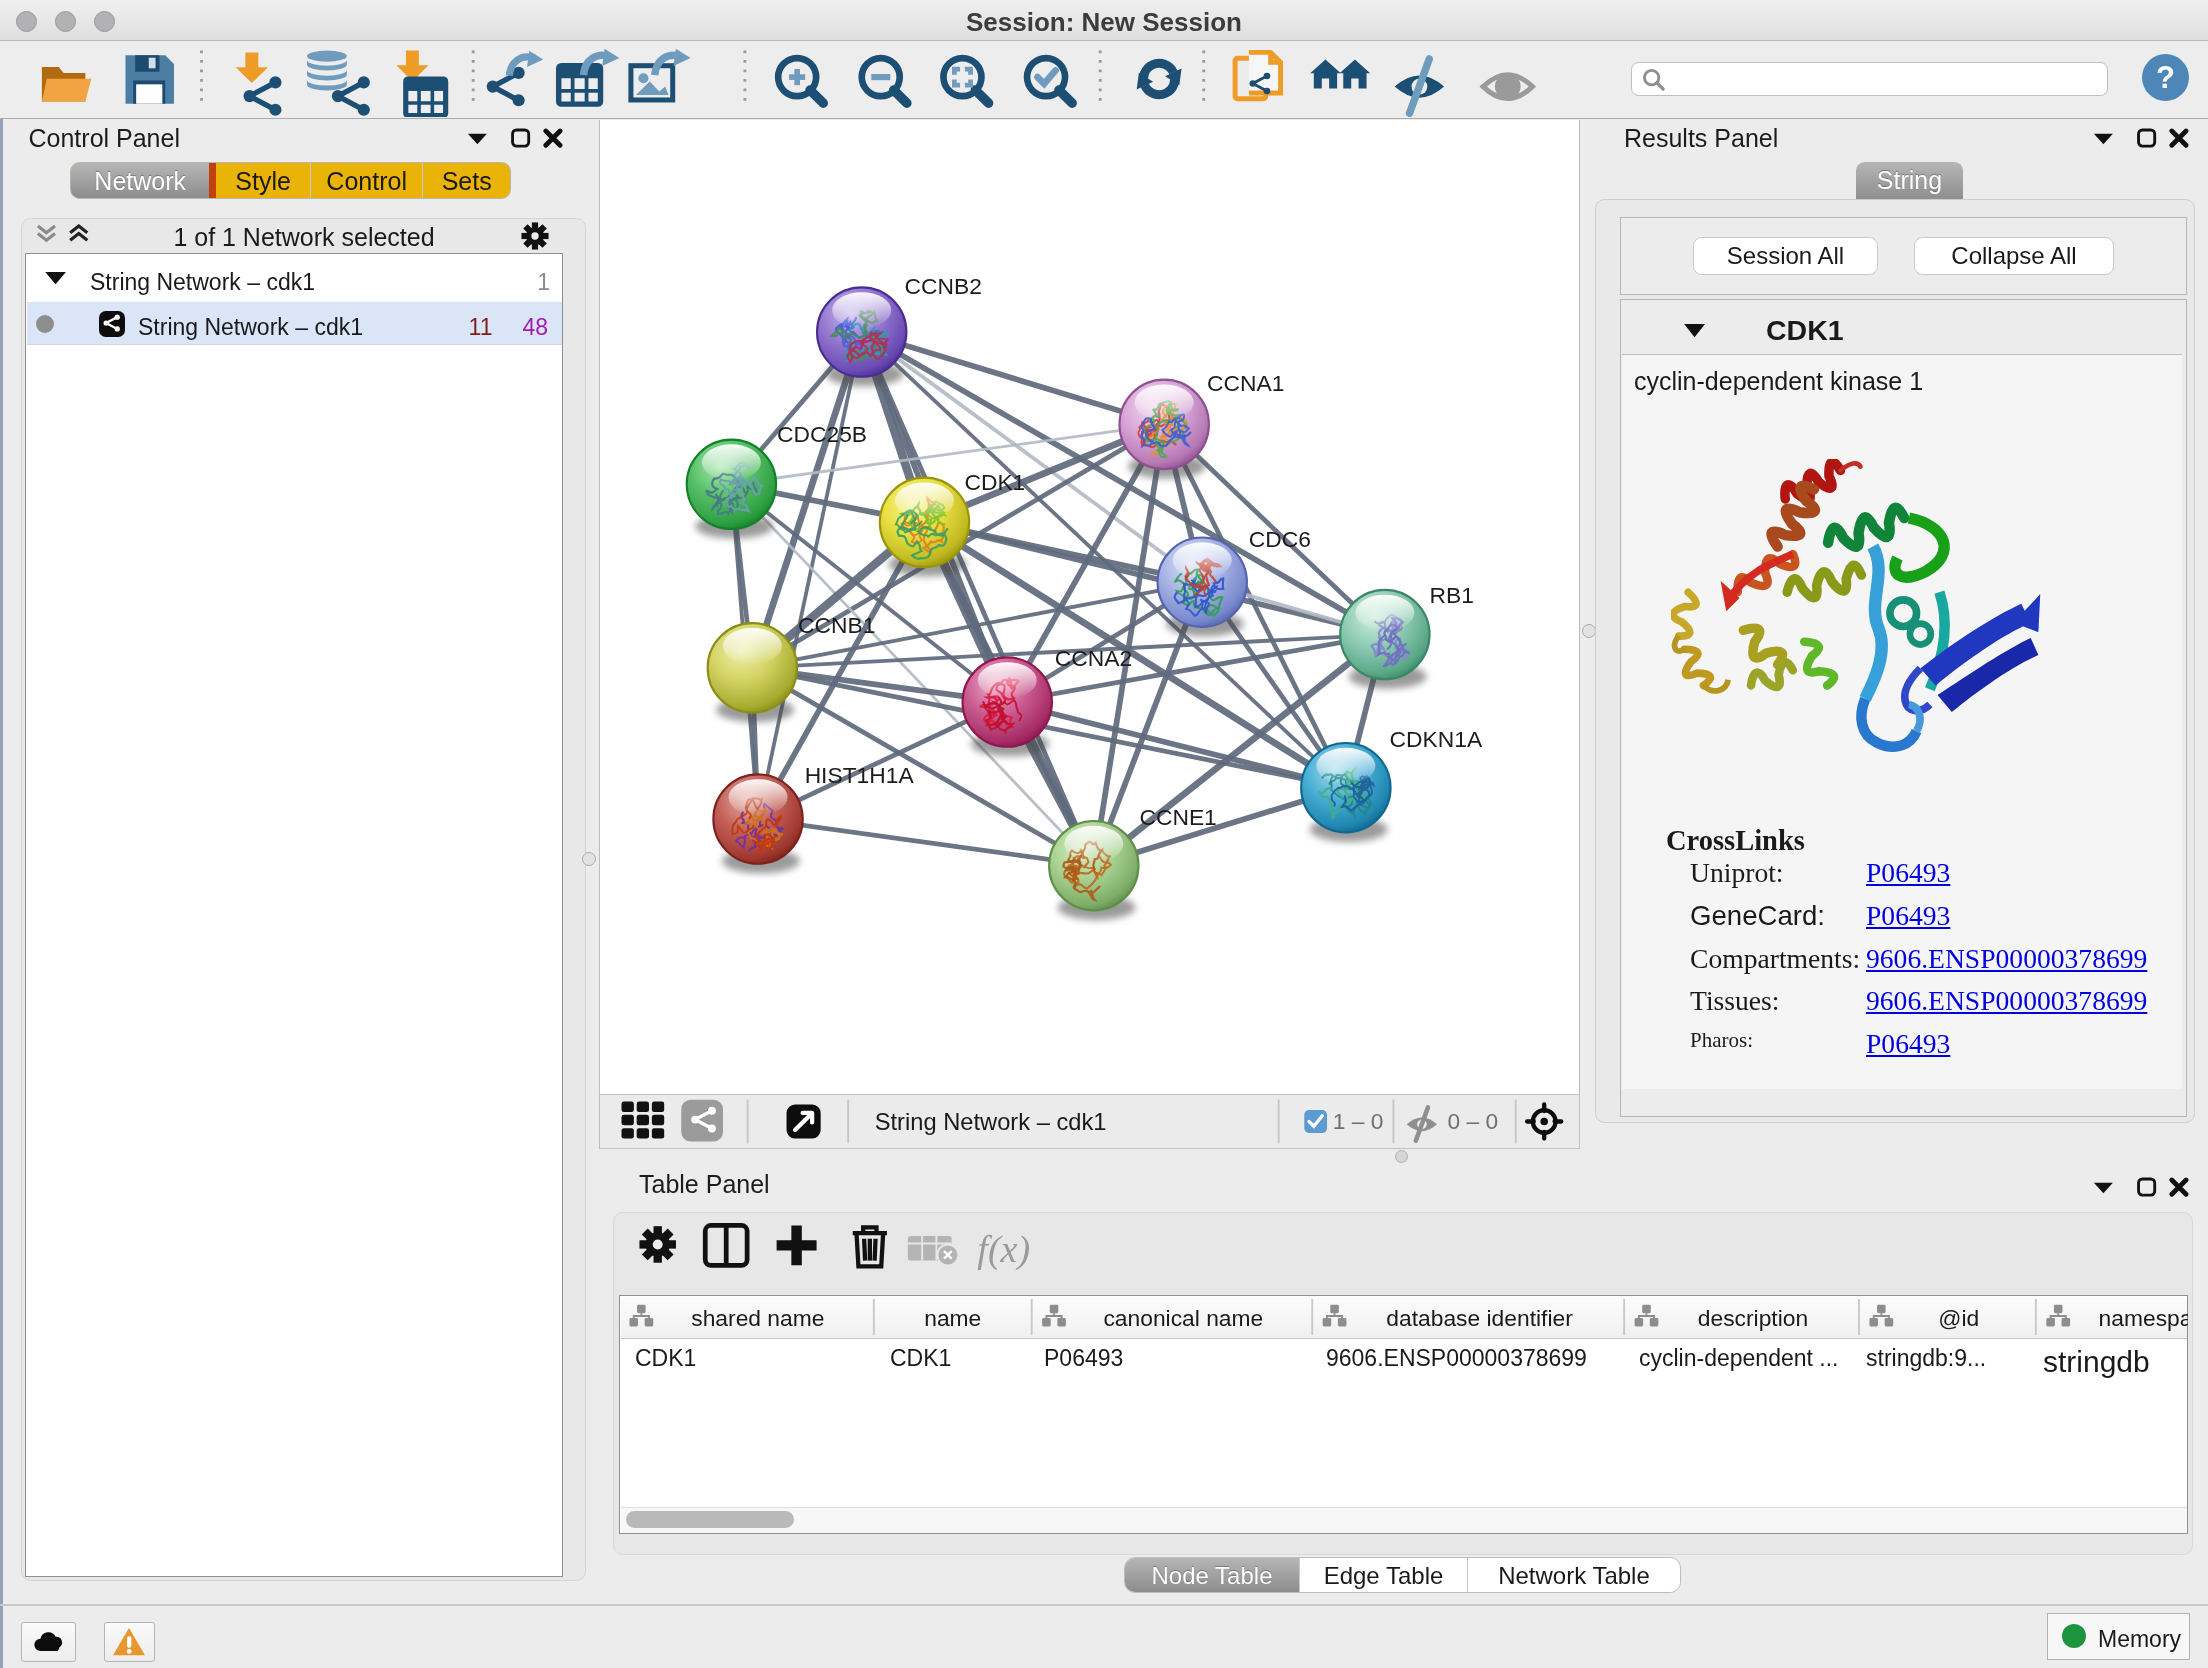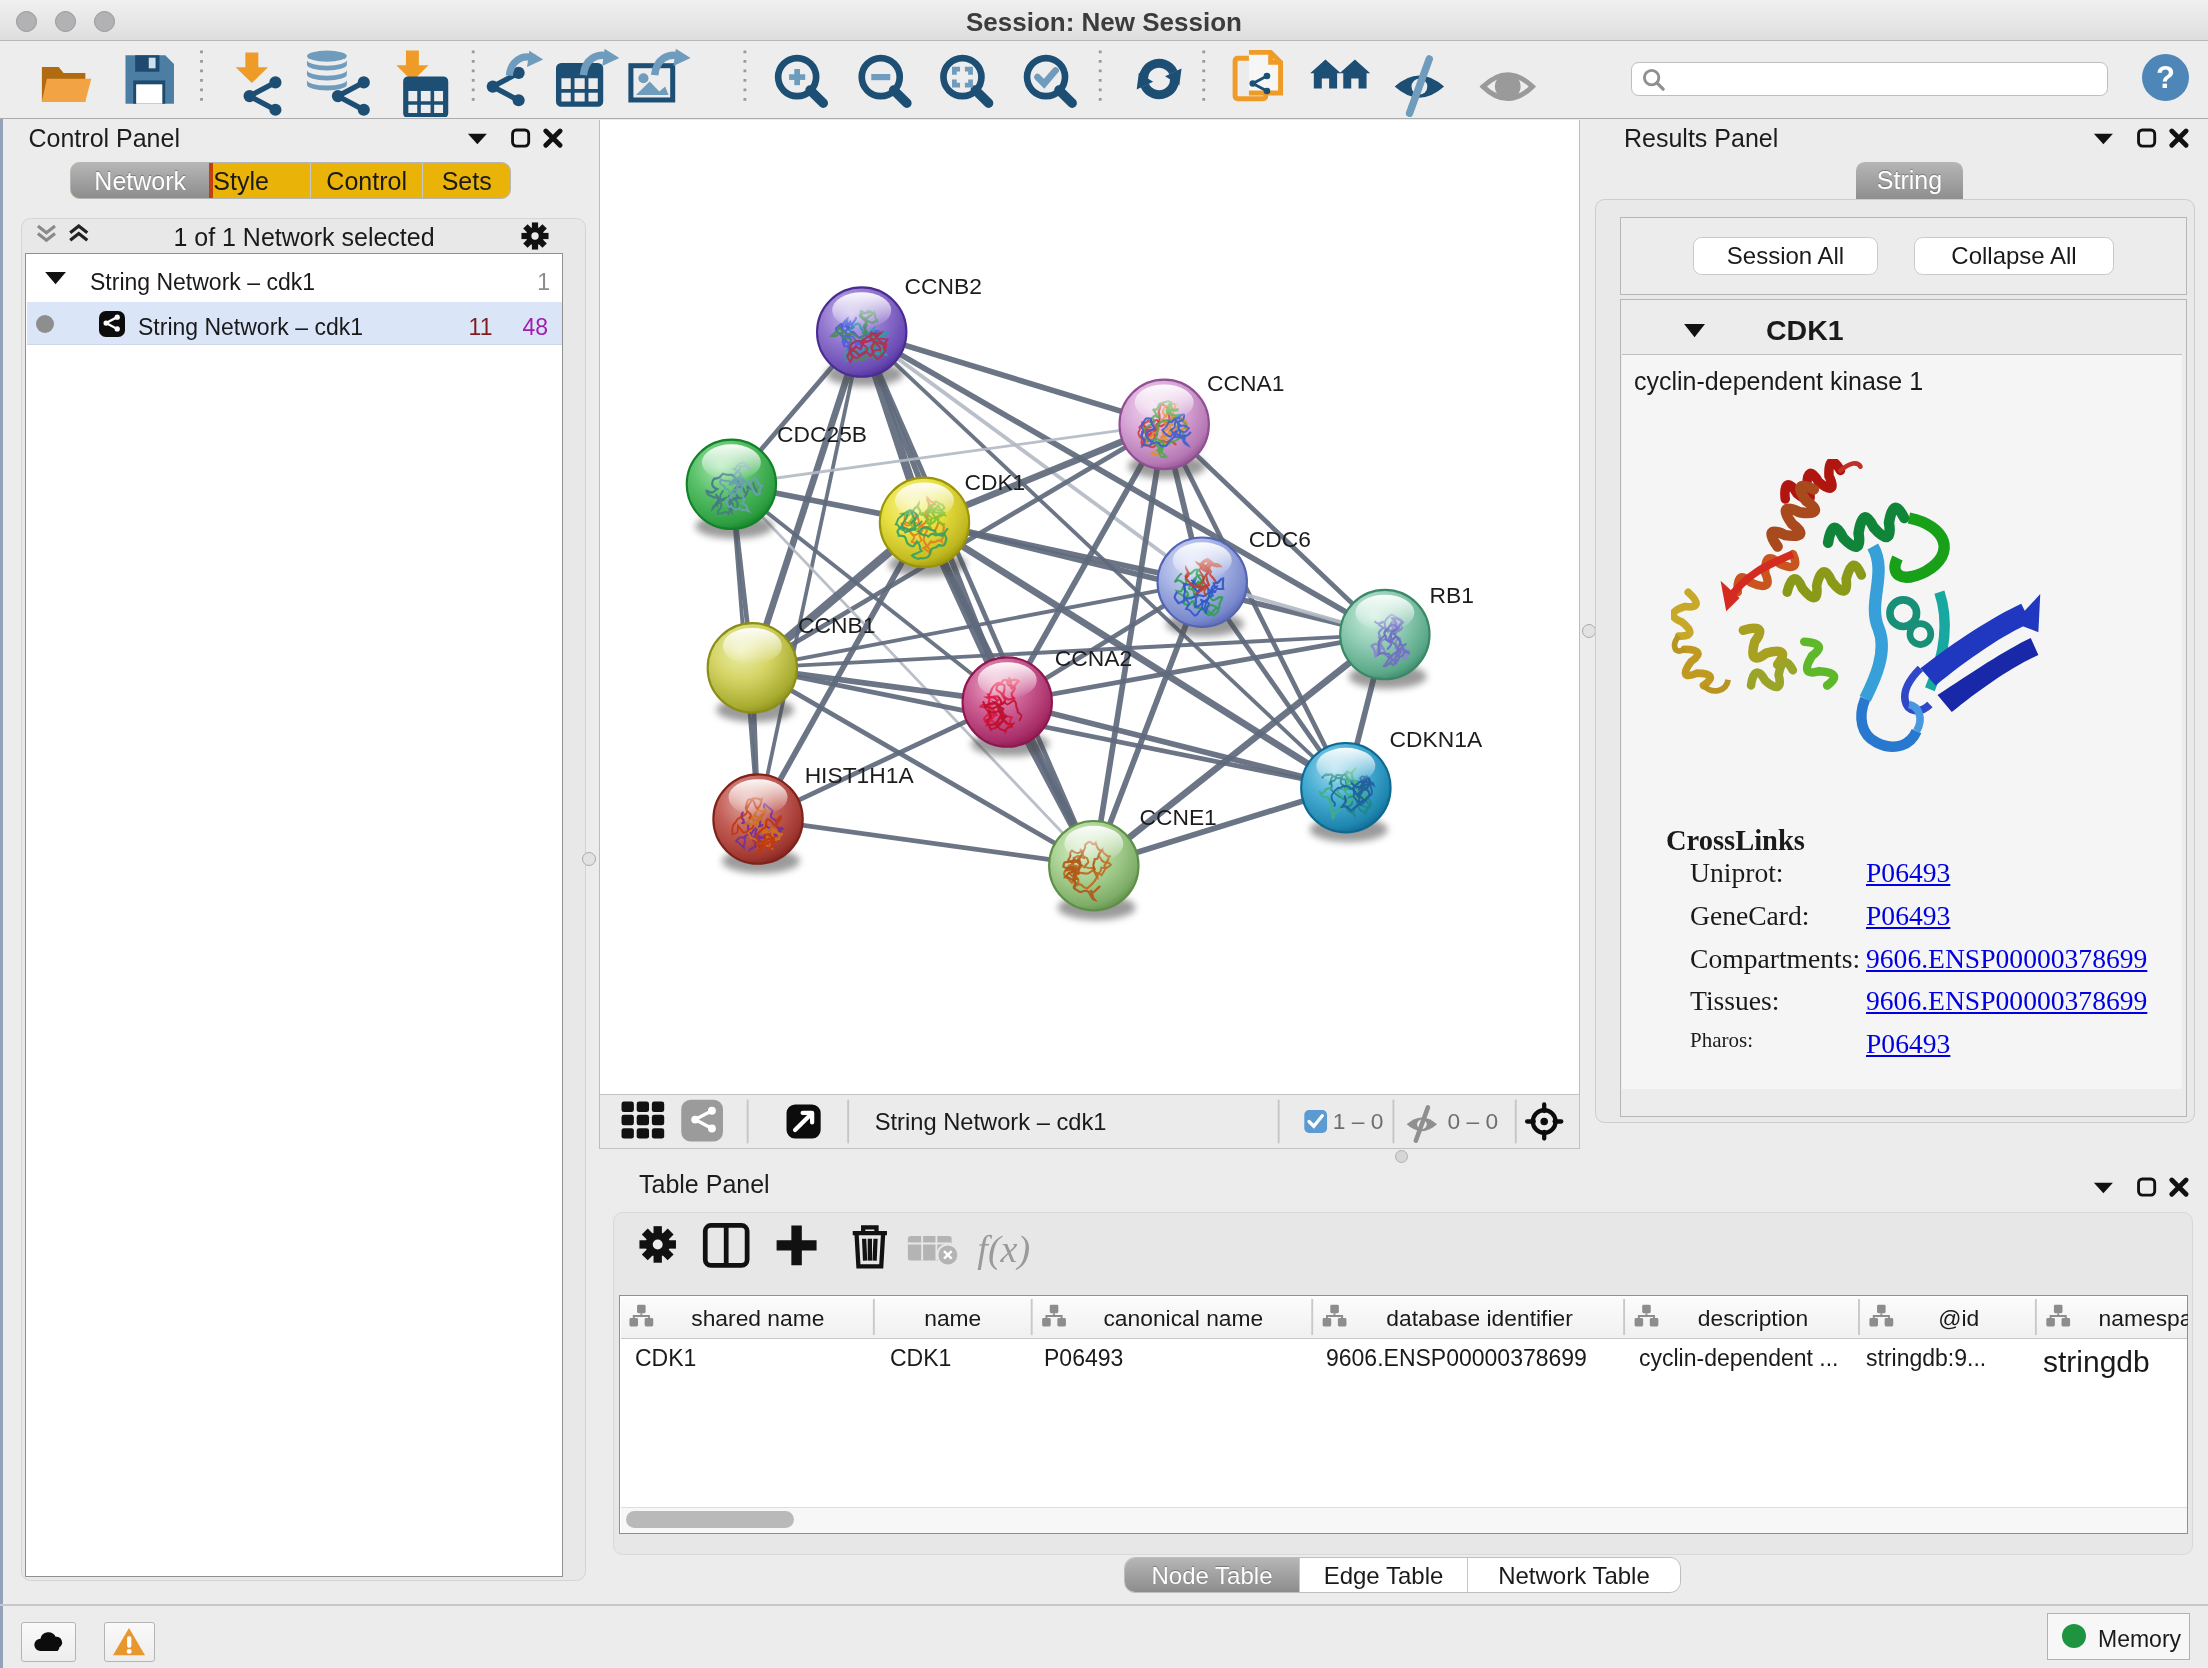--- a/index.html
+++ b/index.html
@@ -119,21 +119,21 @@
 <div class="abs" style="left:2142px;top:60px;width:47px;text-align:center;font-size:31px;font-weight:bold;color:#fff">?</div>
 <div class="abs" style="left:0;top:119px;width:2.9px;height:1549px;background:#93a2b8"></div>
 <div class="abs ptitle" style="left:28.5px;top:124px">Control Panel</div>
 <svg class="abs" style="left:466px;top:128px" width="114" height="23" viewBox="0 0 120 24">
     <path d="M 2 6 L 22 6 L 12 17 Z" fill="#111"></path>
     <rect x="49" y="2" width="17" height="17" rx="4" fill="none" stroke="#111" stroke-width="3"></rect>
     <path d="M 84 3 L 99 18 M 99 3 L 84 18" stroke="#111" stroke-width="5" stroke-linecap="round"></path>
   </svg>
 <div class="abs" style="left:70px;top:162px;width:441px;height:37px;border-radius:9.5px;overflow:hidden;border:1px solid #b5b5b5;display:flex;background:#eab308">
 <div style="width:139px;background:linear-gradient(#b6b6b6,#8d8d8d);color:#fff;text-align:center;line-height:36px;text-shadow:0 -1px 1px rgba(0,0,0,0.3)">Network</div>
-<div style="width:101px;border-left:4px solid #c2410c;text-align:left;line-height:36px">Style</div>
+<div style="width:101px;border-left:7px solid #c2410c;text-align:center;line-height:36px">Style</div>
 <div style="width:113px;border-left:1px solid #c8c8c8;text-align:center;line-height:36px">Control</div>
 <div style="width:88px;border-left:1px solid #c8c8c8;text-align:center;line-height:36px">Sets</div>
   </div>
 <div class="abs" style="left:21px;top:218px;width:565px;height:1363px;border-radius:9.5px;background:#e8e8e8;border:1.9px solid #d4d4d4"></div>
 <svg class="abs" style="left:36px;top:224px" width="57" height="23" viewBox="0 0 60 24">
     <g fill="none" stroke="#8a8a8a" stroke-width="3.4">
       <path d="M 2 2 L 11 9 L 20 2"></path>
       <path d="M 2 10 L 11 17 L 20 10"></path>
     </g>
     <g fill="none" stroke="#222" stroke-width="3.4">
@@ -549,21 +549,21 @@
     <path d="M 262 220 C 300 190 340 165 368 152 L 378 172 C 350 184 312 210 278 238 Z" fill="#2038c0"></path>
     <path d="M 280 248 C 315 225 352 200 378 188 L 386 206 C 358 218 322 244 295 266 Z" fill="#1828a8"></path>
     <path d="M 388 142 L 360 172 L 386 182 Z" fill="#2038c0"></path>
     <path d="M 262 220 C 250 232 244 244 246 254 C 248 266 262 268 272 258" fill="none" stroke="#3048c8" stroke-width="8"></path>
     <path d="M 204 252 C 196 272 200 290 216 298 C 236 308 252 300 258 286" fill="none" stroke="#2878d0" stroke-width="11"></path>
     <path d="M 258 286 C 266 272 260 260 250 258" fill="none" stroke="#4898e0" stroke-width="8"></path>
   </svg>
 <div class="abs" style="left:1666px;top:825px;font-family:'Liberation Serif',serif;font-size:28.5px;font-weight:bold">CrossLinks</div>
 <div class="abs" style="left:1690px;top:857px;font-family:'Liberation Serif',serif;font-size:27.6px">Uniprot:</div>
 <div class="abs" style="left:1866px;top:857px;font-family:'Liberation Serif',serif;font-size:27.6px;color:#0000e0;text-decoration:underline">P06493</div>
-<div class="abs" style="left:1690px;top:900px;font-family:Liberation Serif, serif;font-size:27.6px">GeneCard:</div>
+<div class="abs" style="left:1690px;top:900px;font-family:Liberation Sans, sans-serif;font-size:27.6px">GeneCard:</div>
 <div class="abs" style="left:1866px;top:900px;font-family:'Liberation Serif',serif;font-size:27.6px;color:#0000e0;text-decoration:underline">P06493</div>
 <div class="abs" style="left:1690px;top:943px;font-family:'Liberation Serif',serif;font-size:27.6px">Compartments:</div>
 <div class="abs" style="left:1866px;top:943px;font-family:'Liberation Serif',serif;font-size:27.6px;color:#0000e0;text-decoration:underline">9606.ENSP00000378699</div>
 <div class="abs" style="left:1690px;top:985px;font-family:'Liberation Serif',serif;font-size:27.6px">Tissues:</div>
 <div class="abs" style="left:1866px;top:985px;font-family:'Liberation Serif',serif;font-size:27.6px;color:#0000e0;text-decoration:underline">9606.ENSP00000378699</div>
 <div class="abs" style="left:1690px;top:1028px;font-family:Liberation Serif, serif;font-size:21px">Pharos:</div>
 <div class="abs" style="left:1866px;top:1028px;font-family:'Liberation Serif',serif;font-size:27.6px;color:#0000e0;text-decoration:underline">P06493</div>
 <div class="abs ptitle" style="left:639px;top:1170px">Table Panel</div>
 <svg class="abs" style="left:2092px;top:1177px" width="114" height="23" viewBox="0 0 120 24">
     <path d="M 2 6 L 22 6 L 12 17 Z" fill="#111"></path>

